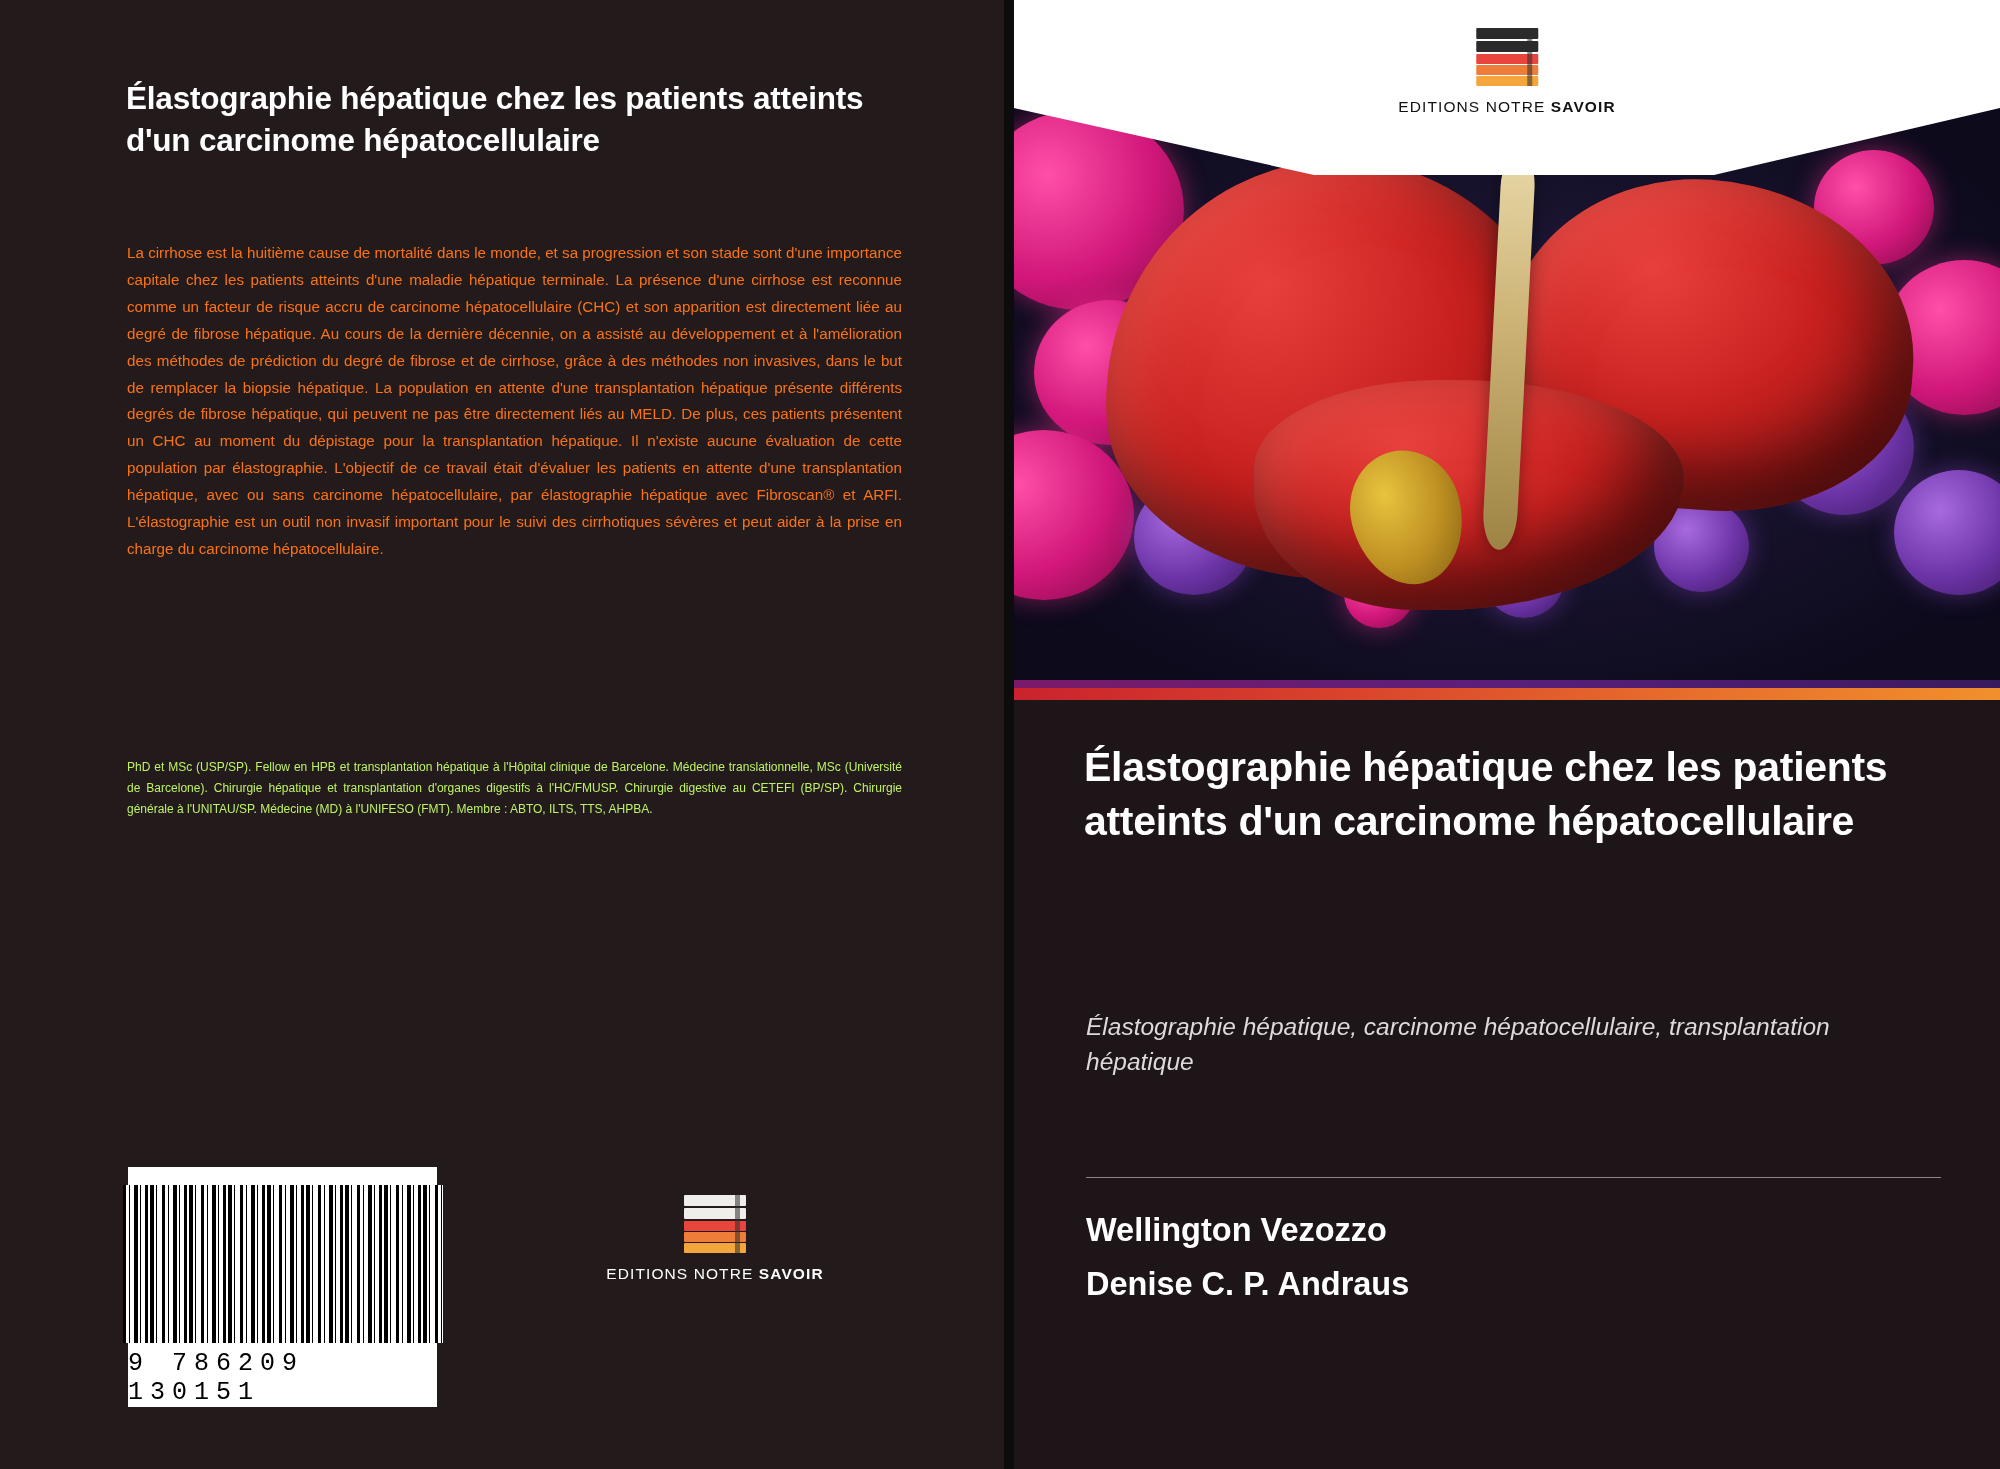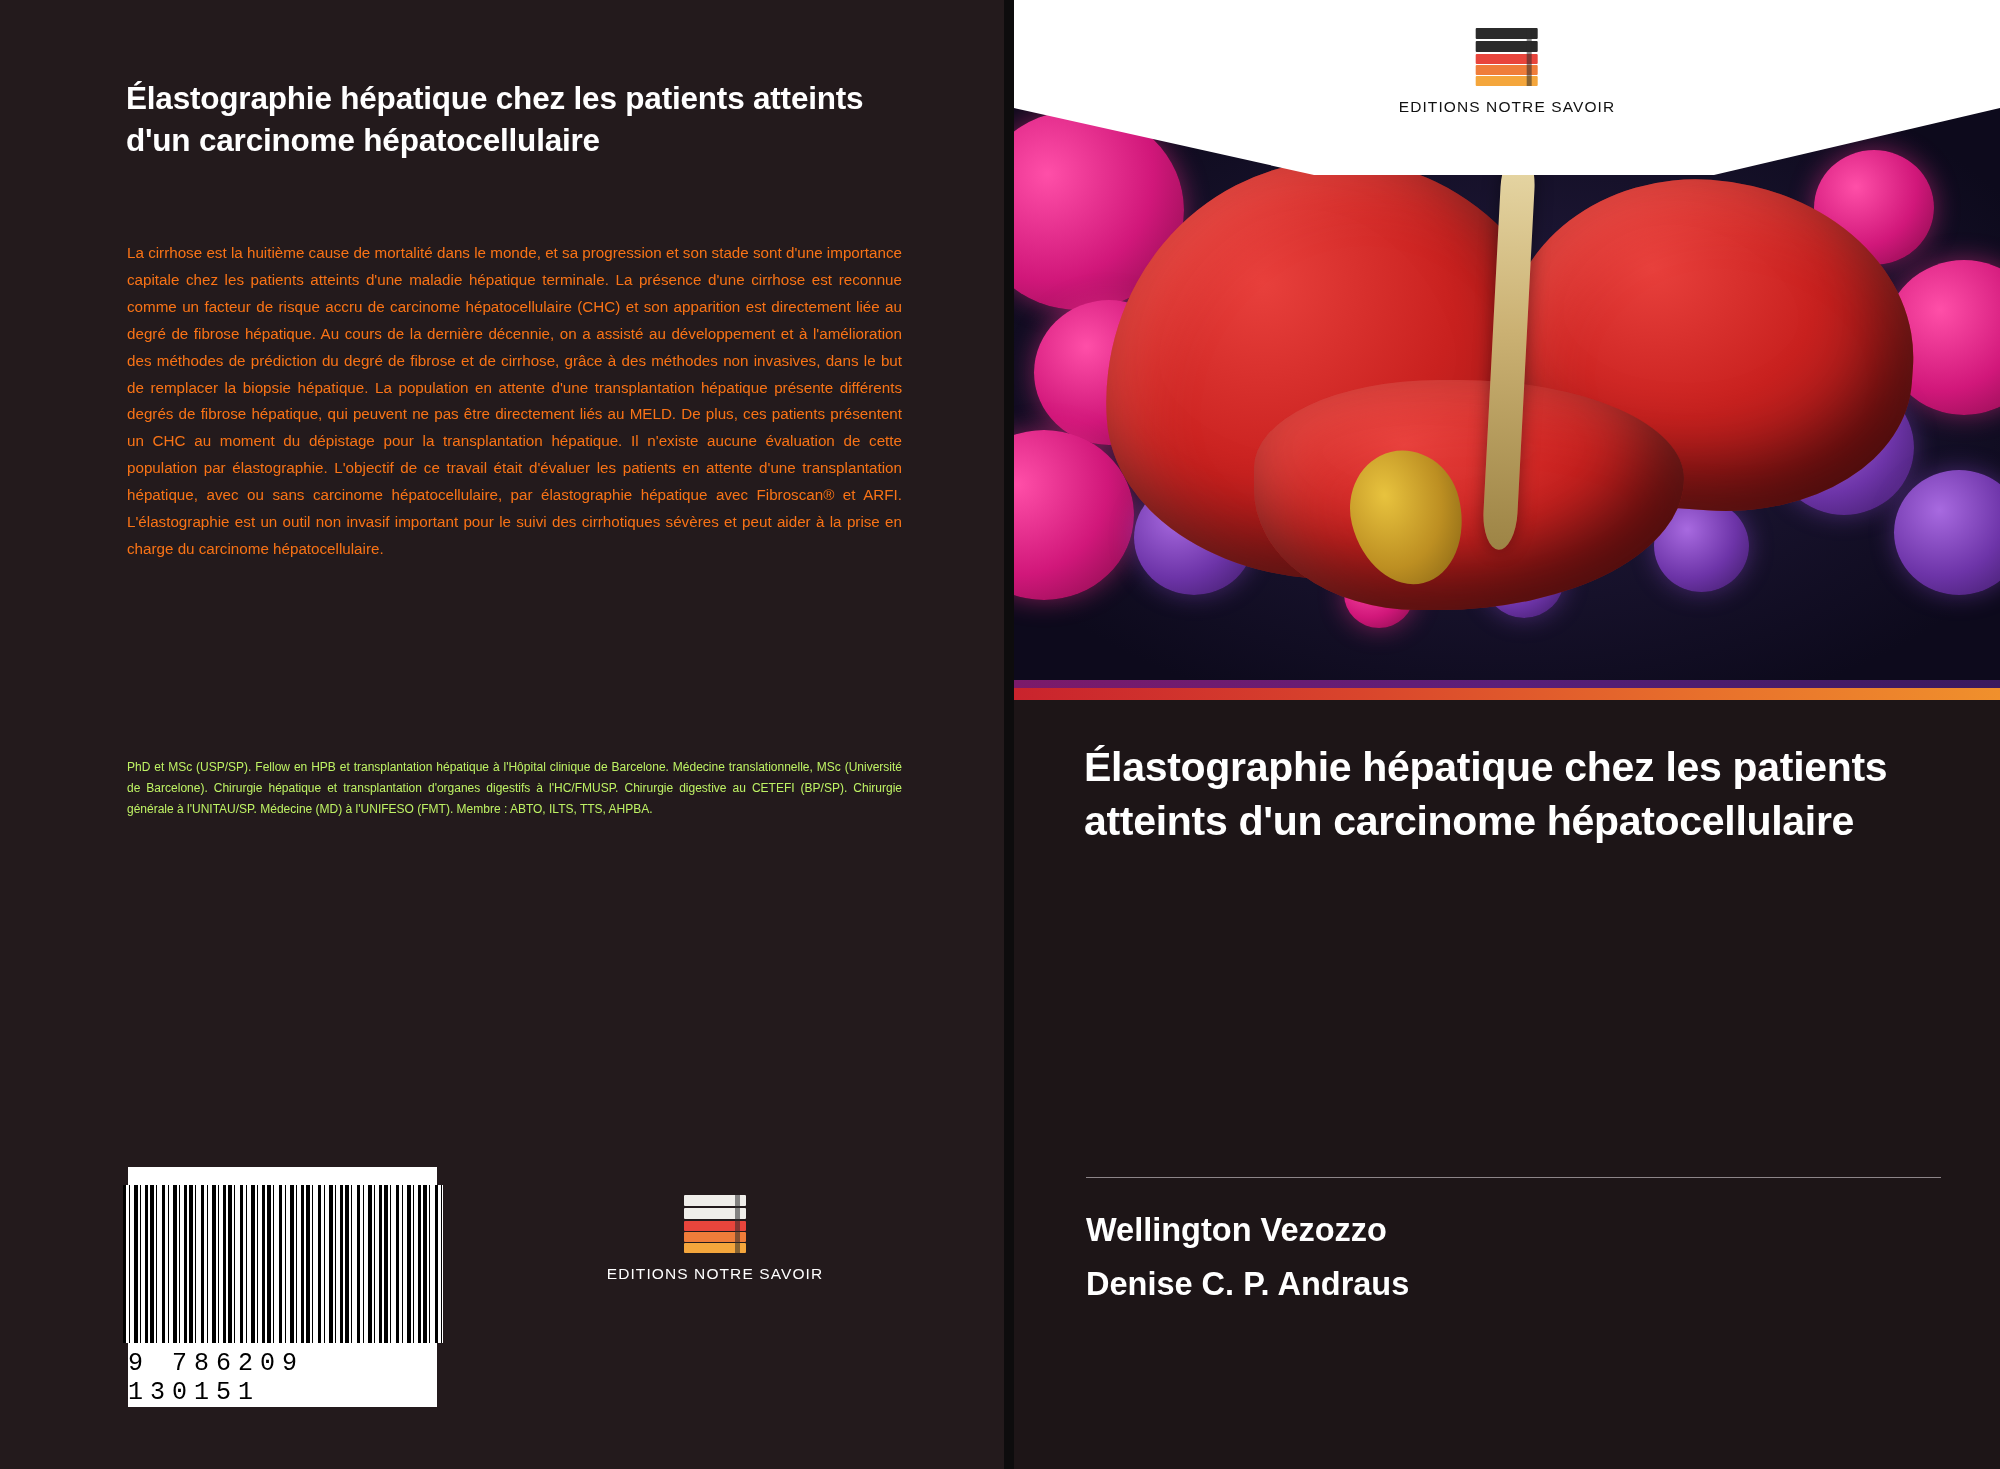--- a/index.html
+++ b/index.html
@@ -134,21 +134,21 @@
     height: 58px;
     background: #2b2b2b;
     opacity: .55;
   }
   .logo-text {
     margin-top: 12px;
     font-size: 15.5px;
     letter-spacing: 1.1px;
     color: #ffffff;
   }
-  .logo-text .bold { font-weight: normal; }
+  .logo-text .bold { font-weight: bold; }
 
   
   .spine-strip {
     position: absolute;
     left: 1004px;
     top: 0;
     width: 10px;
     height: 1469px;
     background: #0d0c0d;
   }
@@ -384,20 +384,21 @@
         </div>
         <div class="logo-text"><span>EDITIONS NOTRE </span><span class="bold">SAVOIR</span></div>
       </div>
 
       <div class="art-bottom-line2"></div>
       <div class="art-bottom-line"></div>
     </div>
 
     <div class="front-title">Élastographie hépatique chez les patients atteints d'un carcinome hépatocellulaire</div>
 
+    <div class="front-subtitle">Élastographie hépatique, carcinome hépatocellulaire, transplantation hépatique</div>
 
     <div class="front-rule"></div>
 
     <div class="front-authors">
       <div>Wellington Vezozzo</div>
       <div>Denise C. P. Andraus</div>
     </div>
   </div>
 
 </div>

